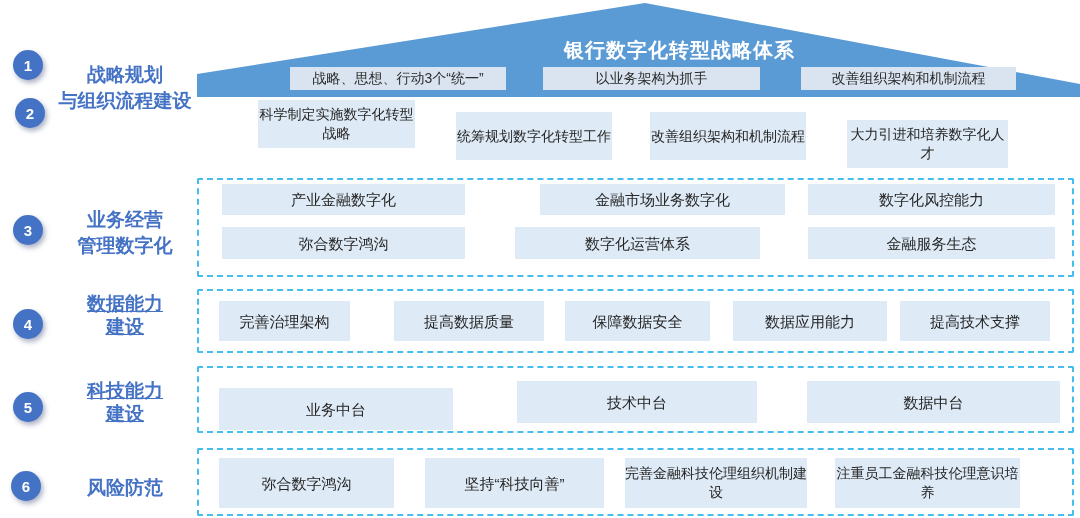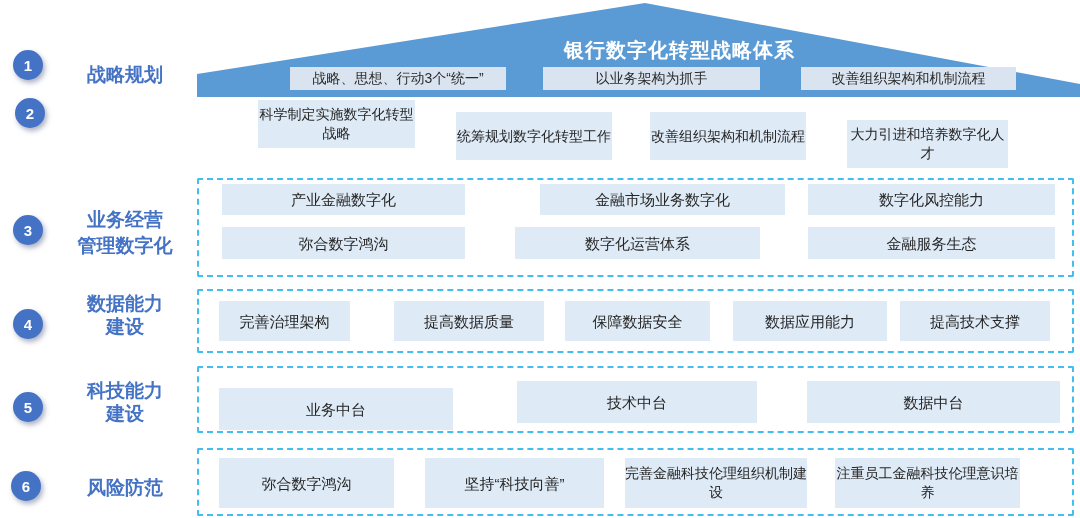--- a/index.html
+++ b/index.html
@@ -20,21 +20,21 @@
   .badge{
     position:absolute;width:30px;height:30px;border-radius:50%;
     background:#4472c4;color:#ffffff;font-size:15px;font-weight:bold;
     display:flex;align-items:center;justify-content:center;
     box-shadow:2px 3px 5px rgba(90,100,140,.5);
   }
   .rail-label{
     position:absolute;left:40px;width:170px;text-align:center;
     color:#4472c4;font-size:19px;font-weight:bold;line-height:26px;
   }
-  .rail-label.tight{line-height:23px;}
+  .rail-label.tight{line-height:23px;text-decoration:underline;}
   .dashed{
     position:absolute;left:197px;width:877px;
     border:2px dashed #45bdee;border-radius:2px;box-sizing:border-box;
   }
   .box{
     position:absolute;background:#deeaf6;color:#262626;
     display:flex;align-items:center;justify-content:center;text-align:center;
     font-size:15px;line-height:19px;
   }
   .box.small{font-size:14px;}
@@ -54,20 +54,21 @@
 
   <div class="badge" style="left:13px;top:50px">1</div>
   <div class="badge" style="left:15px;top:98px">2</div>
   <div class="badge" style="left:13px;top:215px">3</div>
   <div class="badge" style="left:13px;top:309px">4</div>
   <div class="badge" style="left:13px;top:392px">5</div>
   <div class="badge" style="left:11px;top:471px">6</div>
 
   <div class="rail-label" style="top:62px">
     <div>战略规划</div>
+    <div>与组织流程建设</div>
   </div>
   <div class="rail-label" style="top:207px">
     <div>业务经营</div>
     <div>管理数字化</div>
   </div>
   <div class="rail-label tight" style="top:292px">
     <div>数据能力</div>
     <div>建设</div>
   </div>
   <div class="rail-label tight" style="top:379px">

